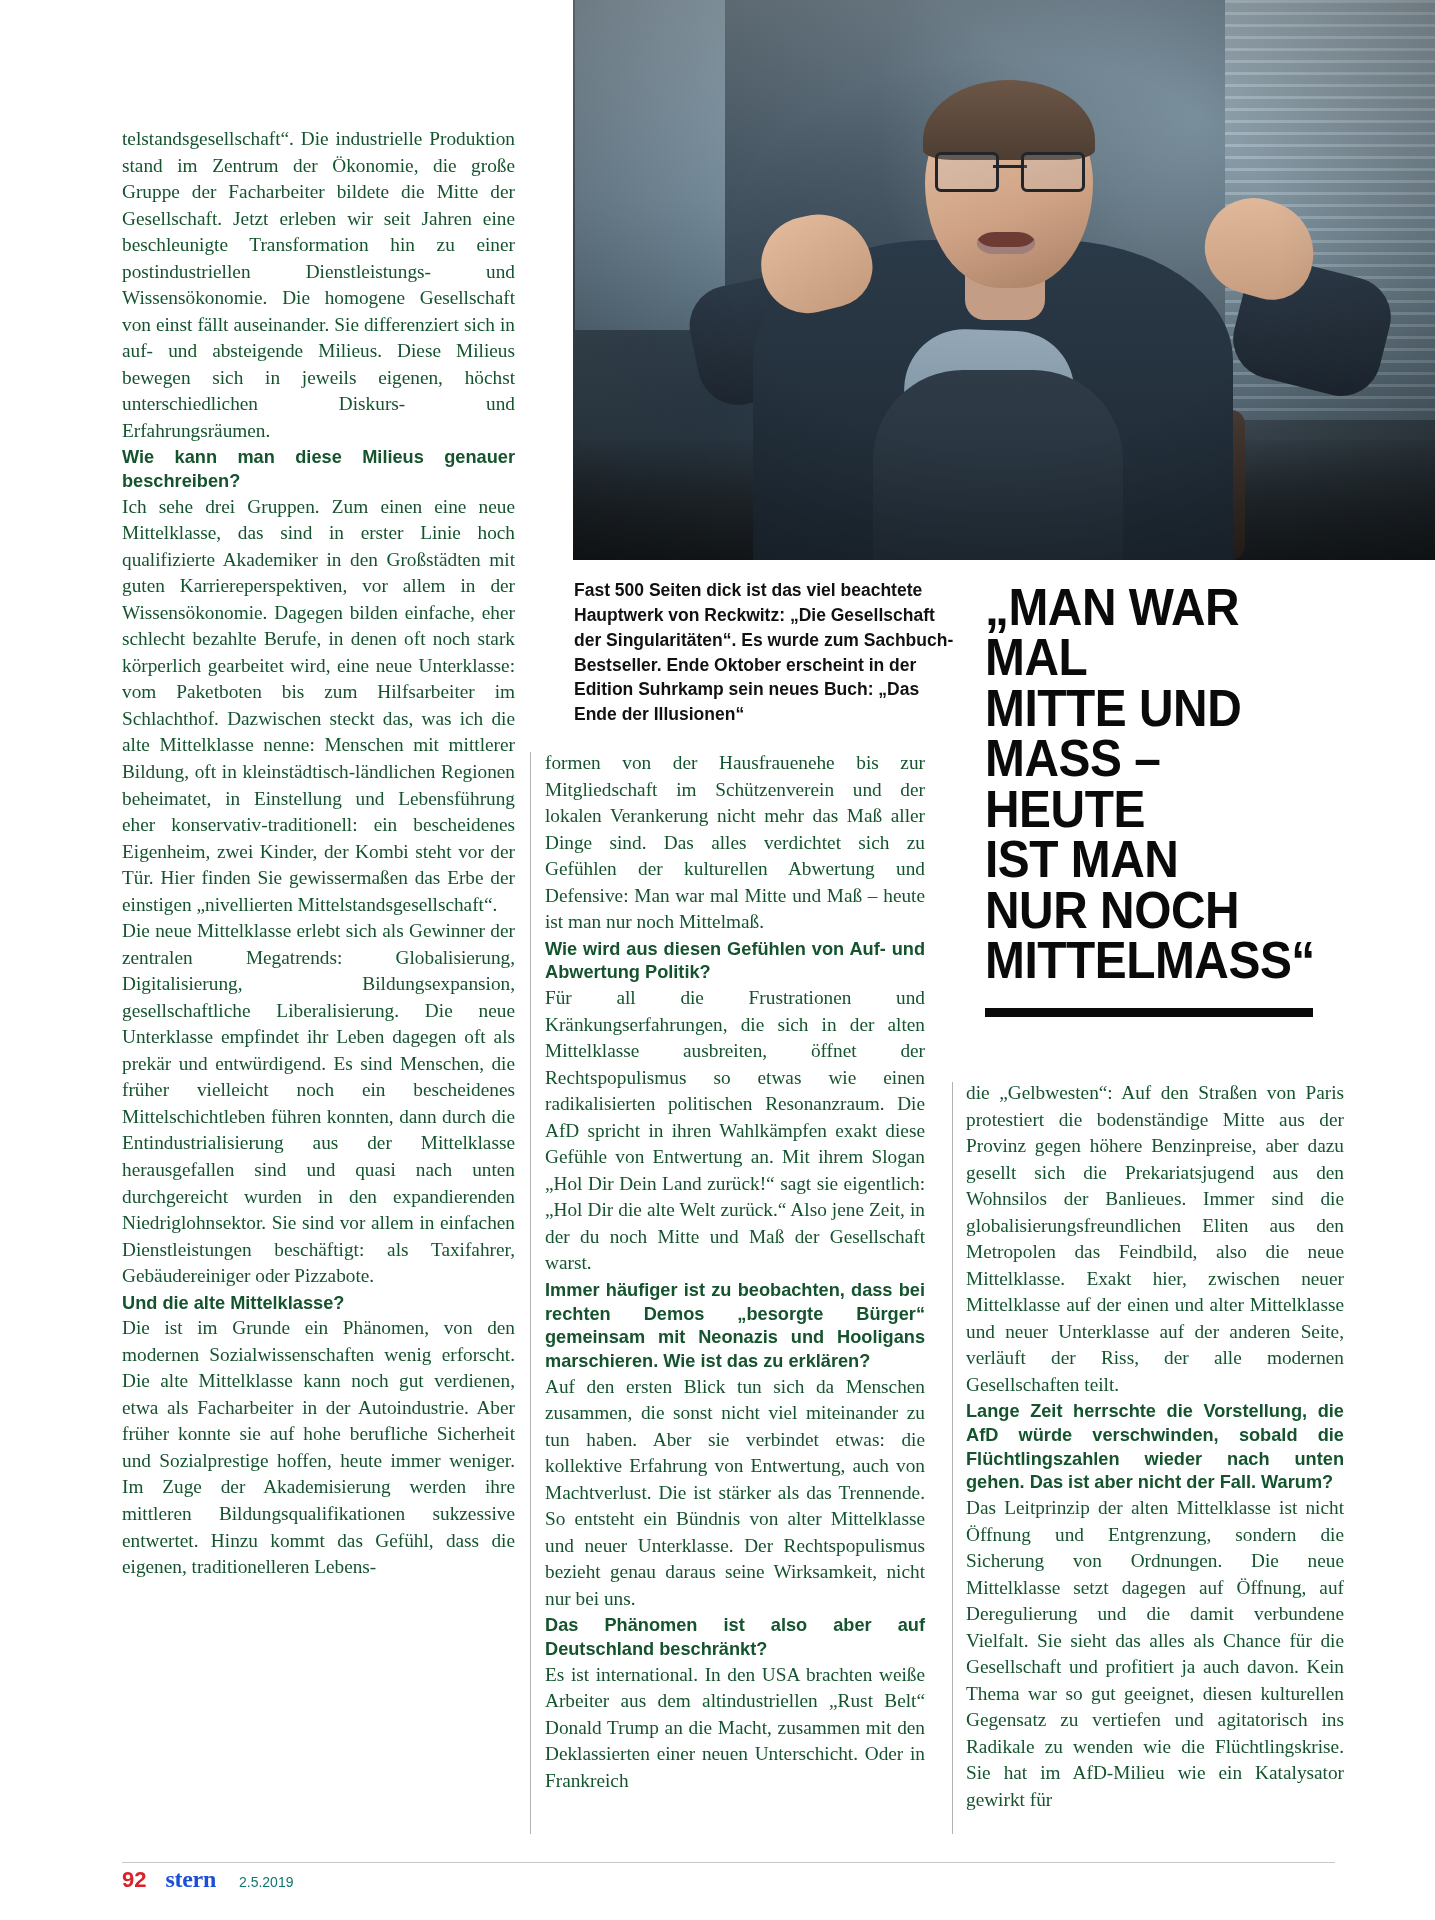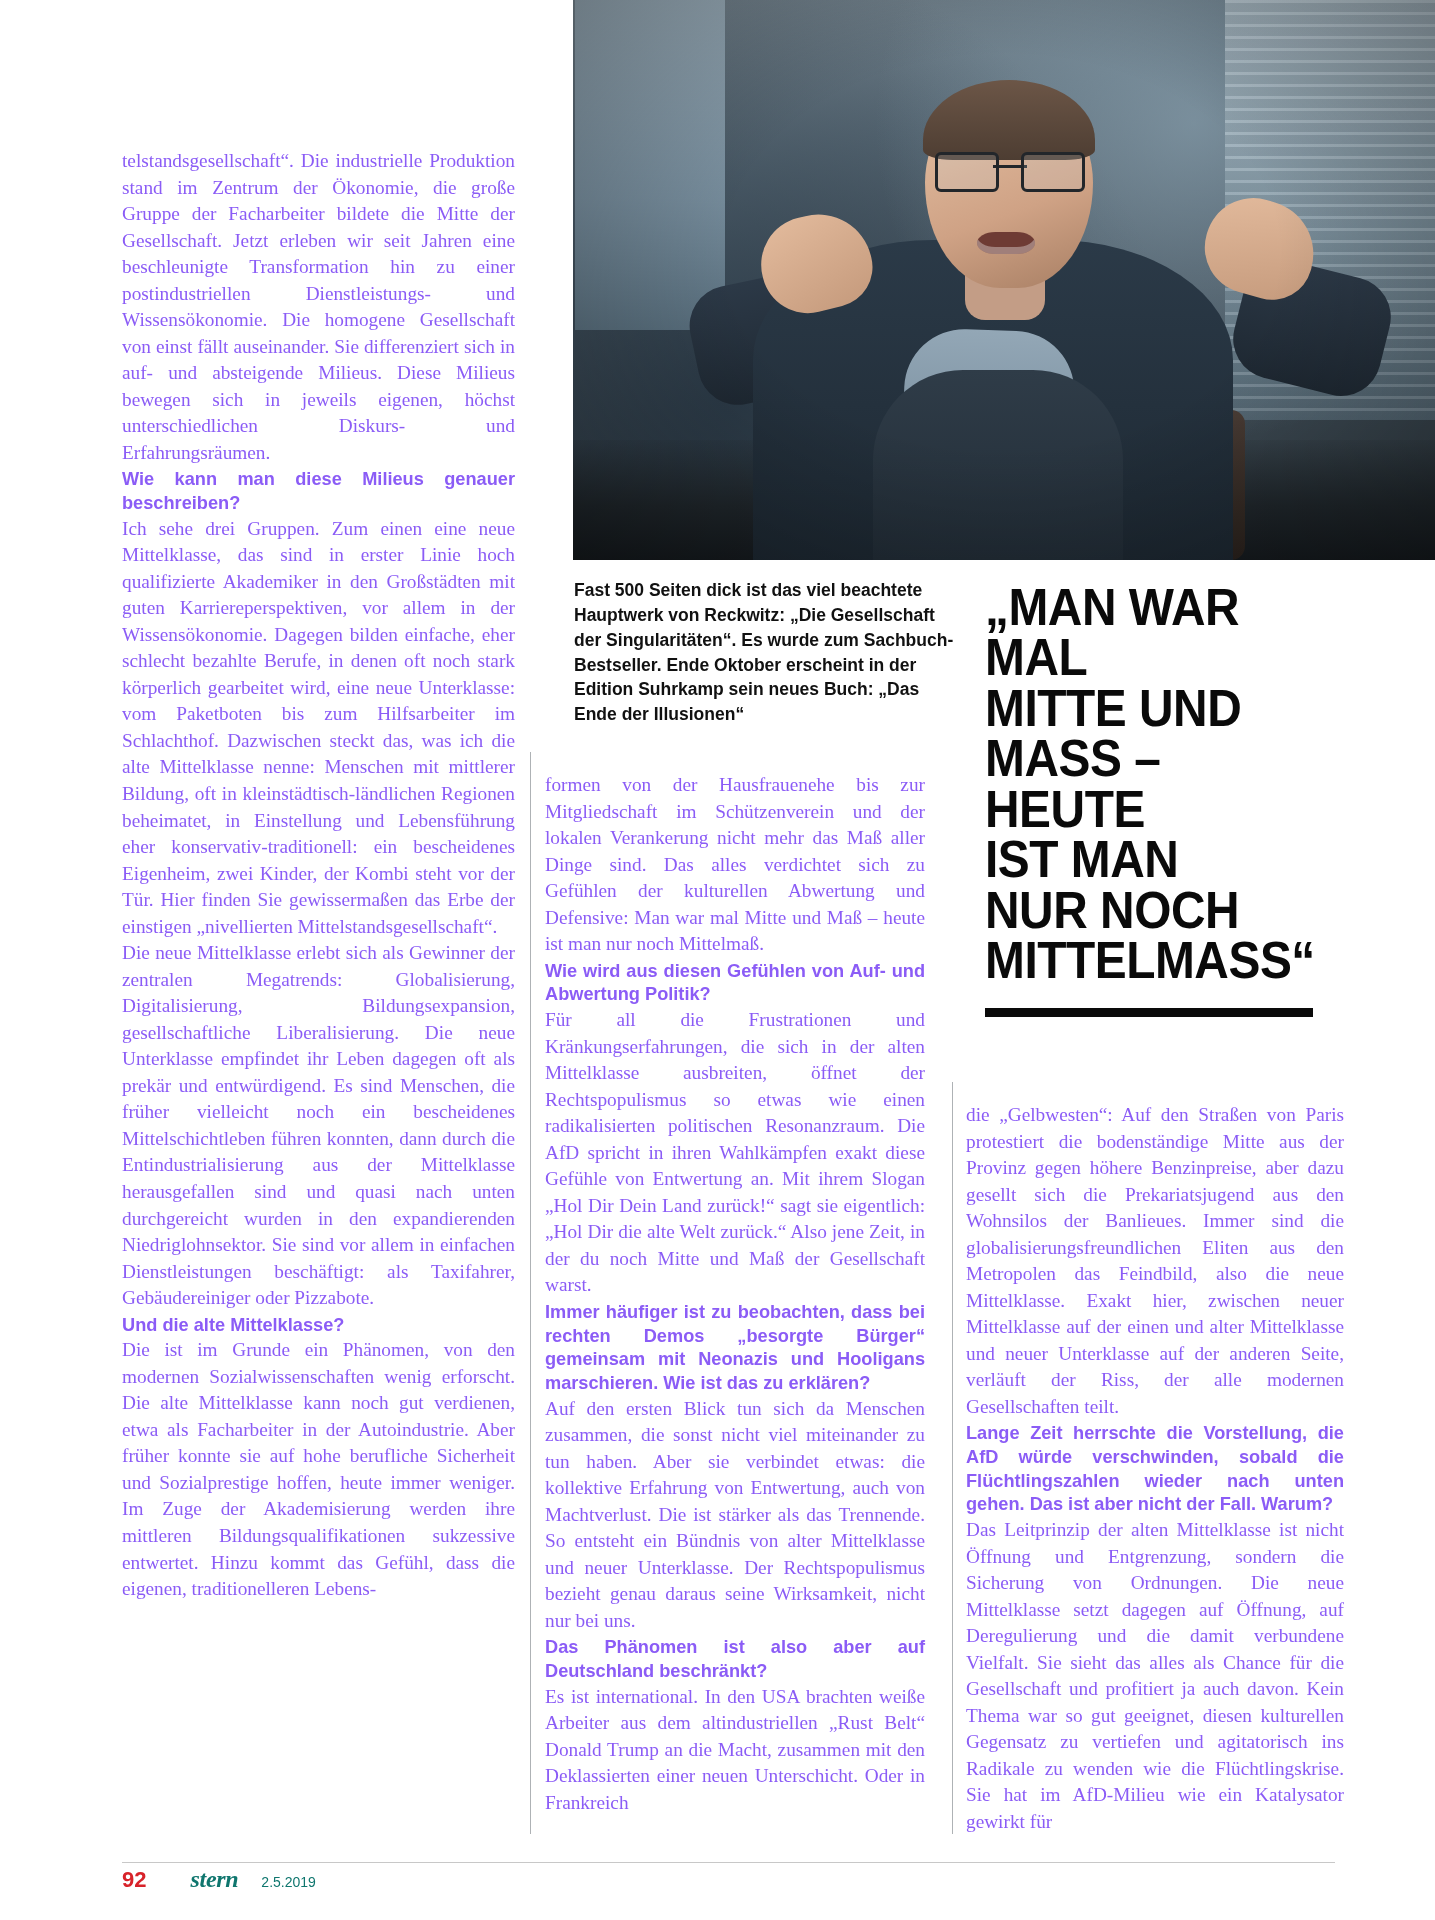--- a/index.html
+++ b/index.html
@@ -187,22 +187,21 @@
   }
 
   
   .col {
     position: absolute;
     font-size: 19.3px;
     line-height: 1.375;
     text-align: justify;
     -webkit-hyphens: auto;
     hyphens: auto;
-    color: #8b5cf6;
-    margin-top: 22px;
+    color: #14532d;
   }
   .col p { margin: 0; }
   .col p.q {
     font-family: "Liberation Sans", sans-serif;
     font-weight: bold;
     font-size: 18.2px;
     line-height: 1.3;
     margin-top: 2px;
   }
   .col p.a { text-indent: 0; }
@@ -234,25 +233,23 @@
   }
   .footer .pageno {
     font-family: "Liberation Sans", sans-serif;
     font-weight: bold;
     font-size: 22px;
     color: #d8232a;
   }
   .footer .brand {
     font-family: "Liberation Serif", serif;
     font-weight: bold;
-    font-style: italic;
     font-size: 24px;
-    color: #0f766e;
+    color: #1d4ed8;
     letter-spacing: -0.3px;
-    margin-left: 25px;
   }
   .footer .date {
     font-family: "Liberation Sans", sans-serif;
     font-size: 14px;
     color: #0f766e;
     margin-left: 4px;
   }
 </style>
 </head>
 <body>

